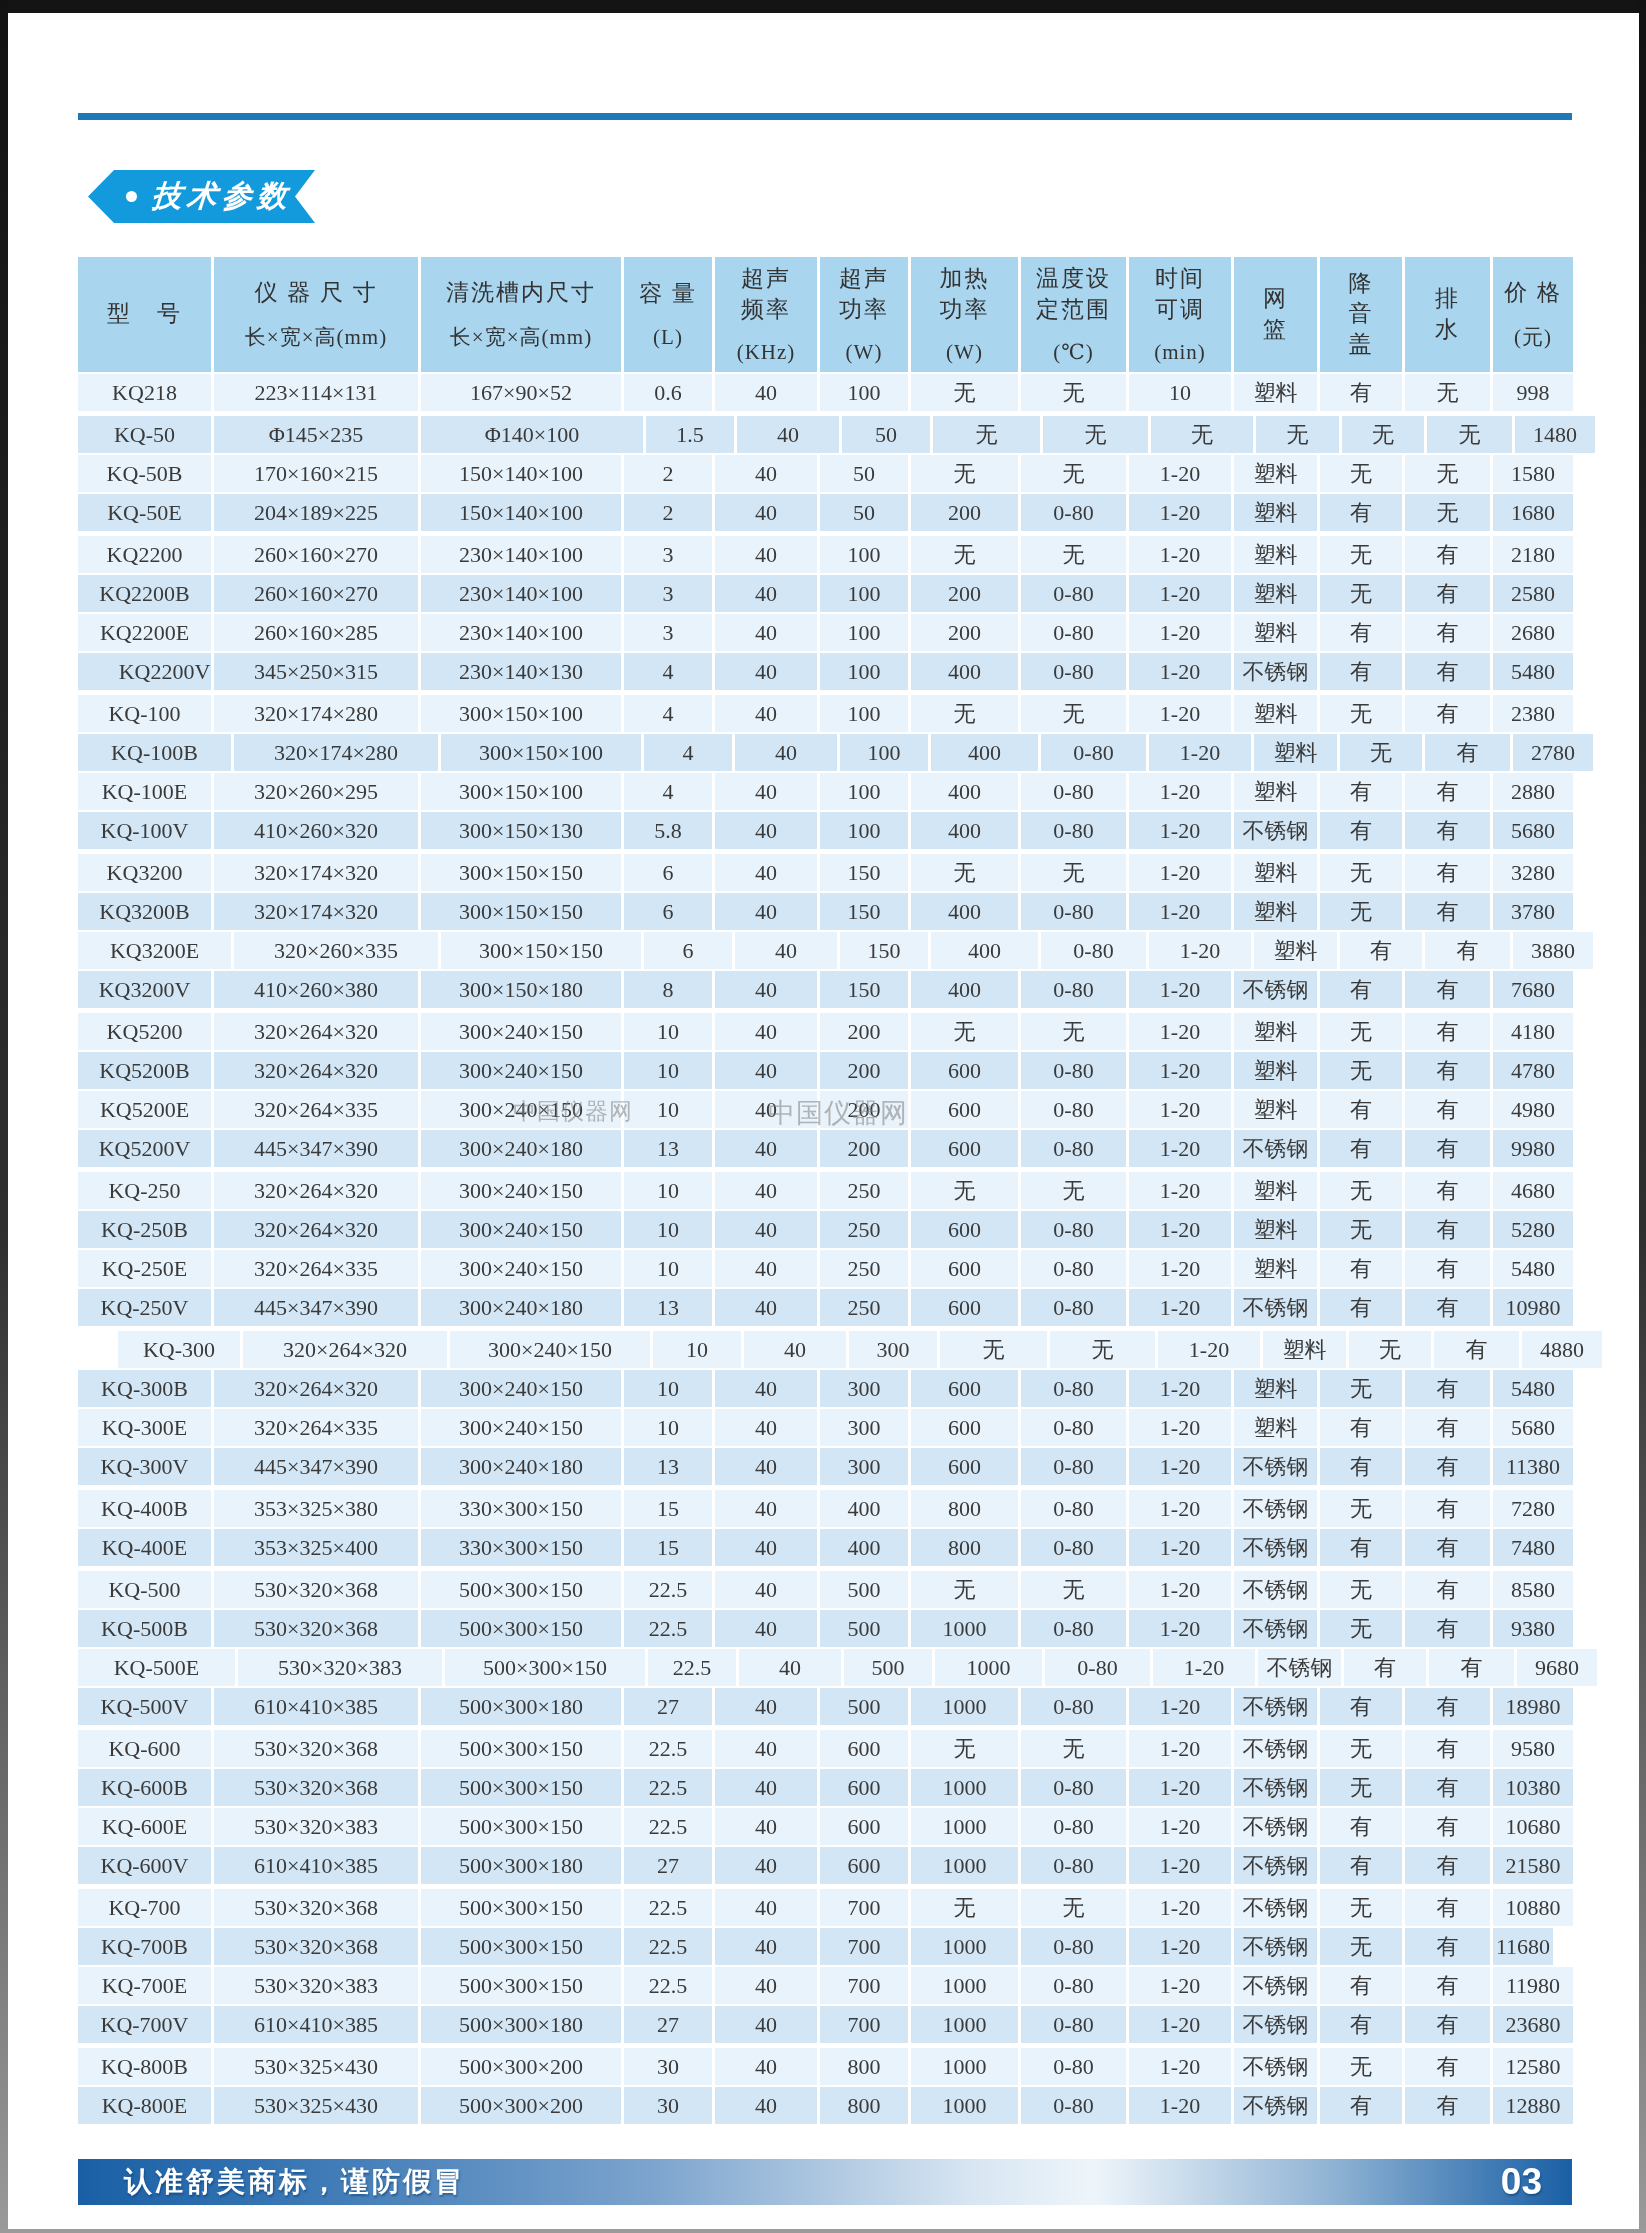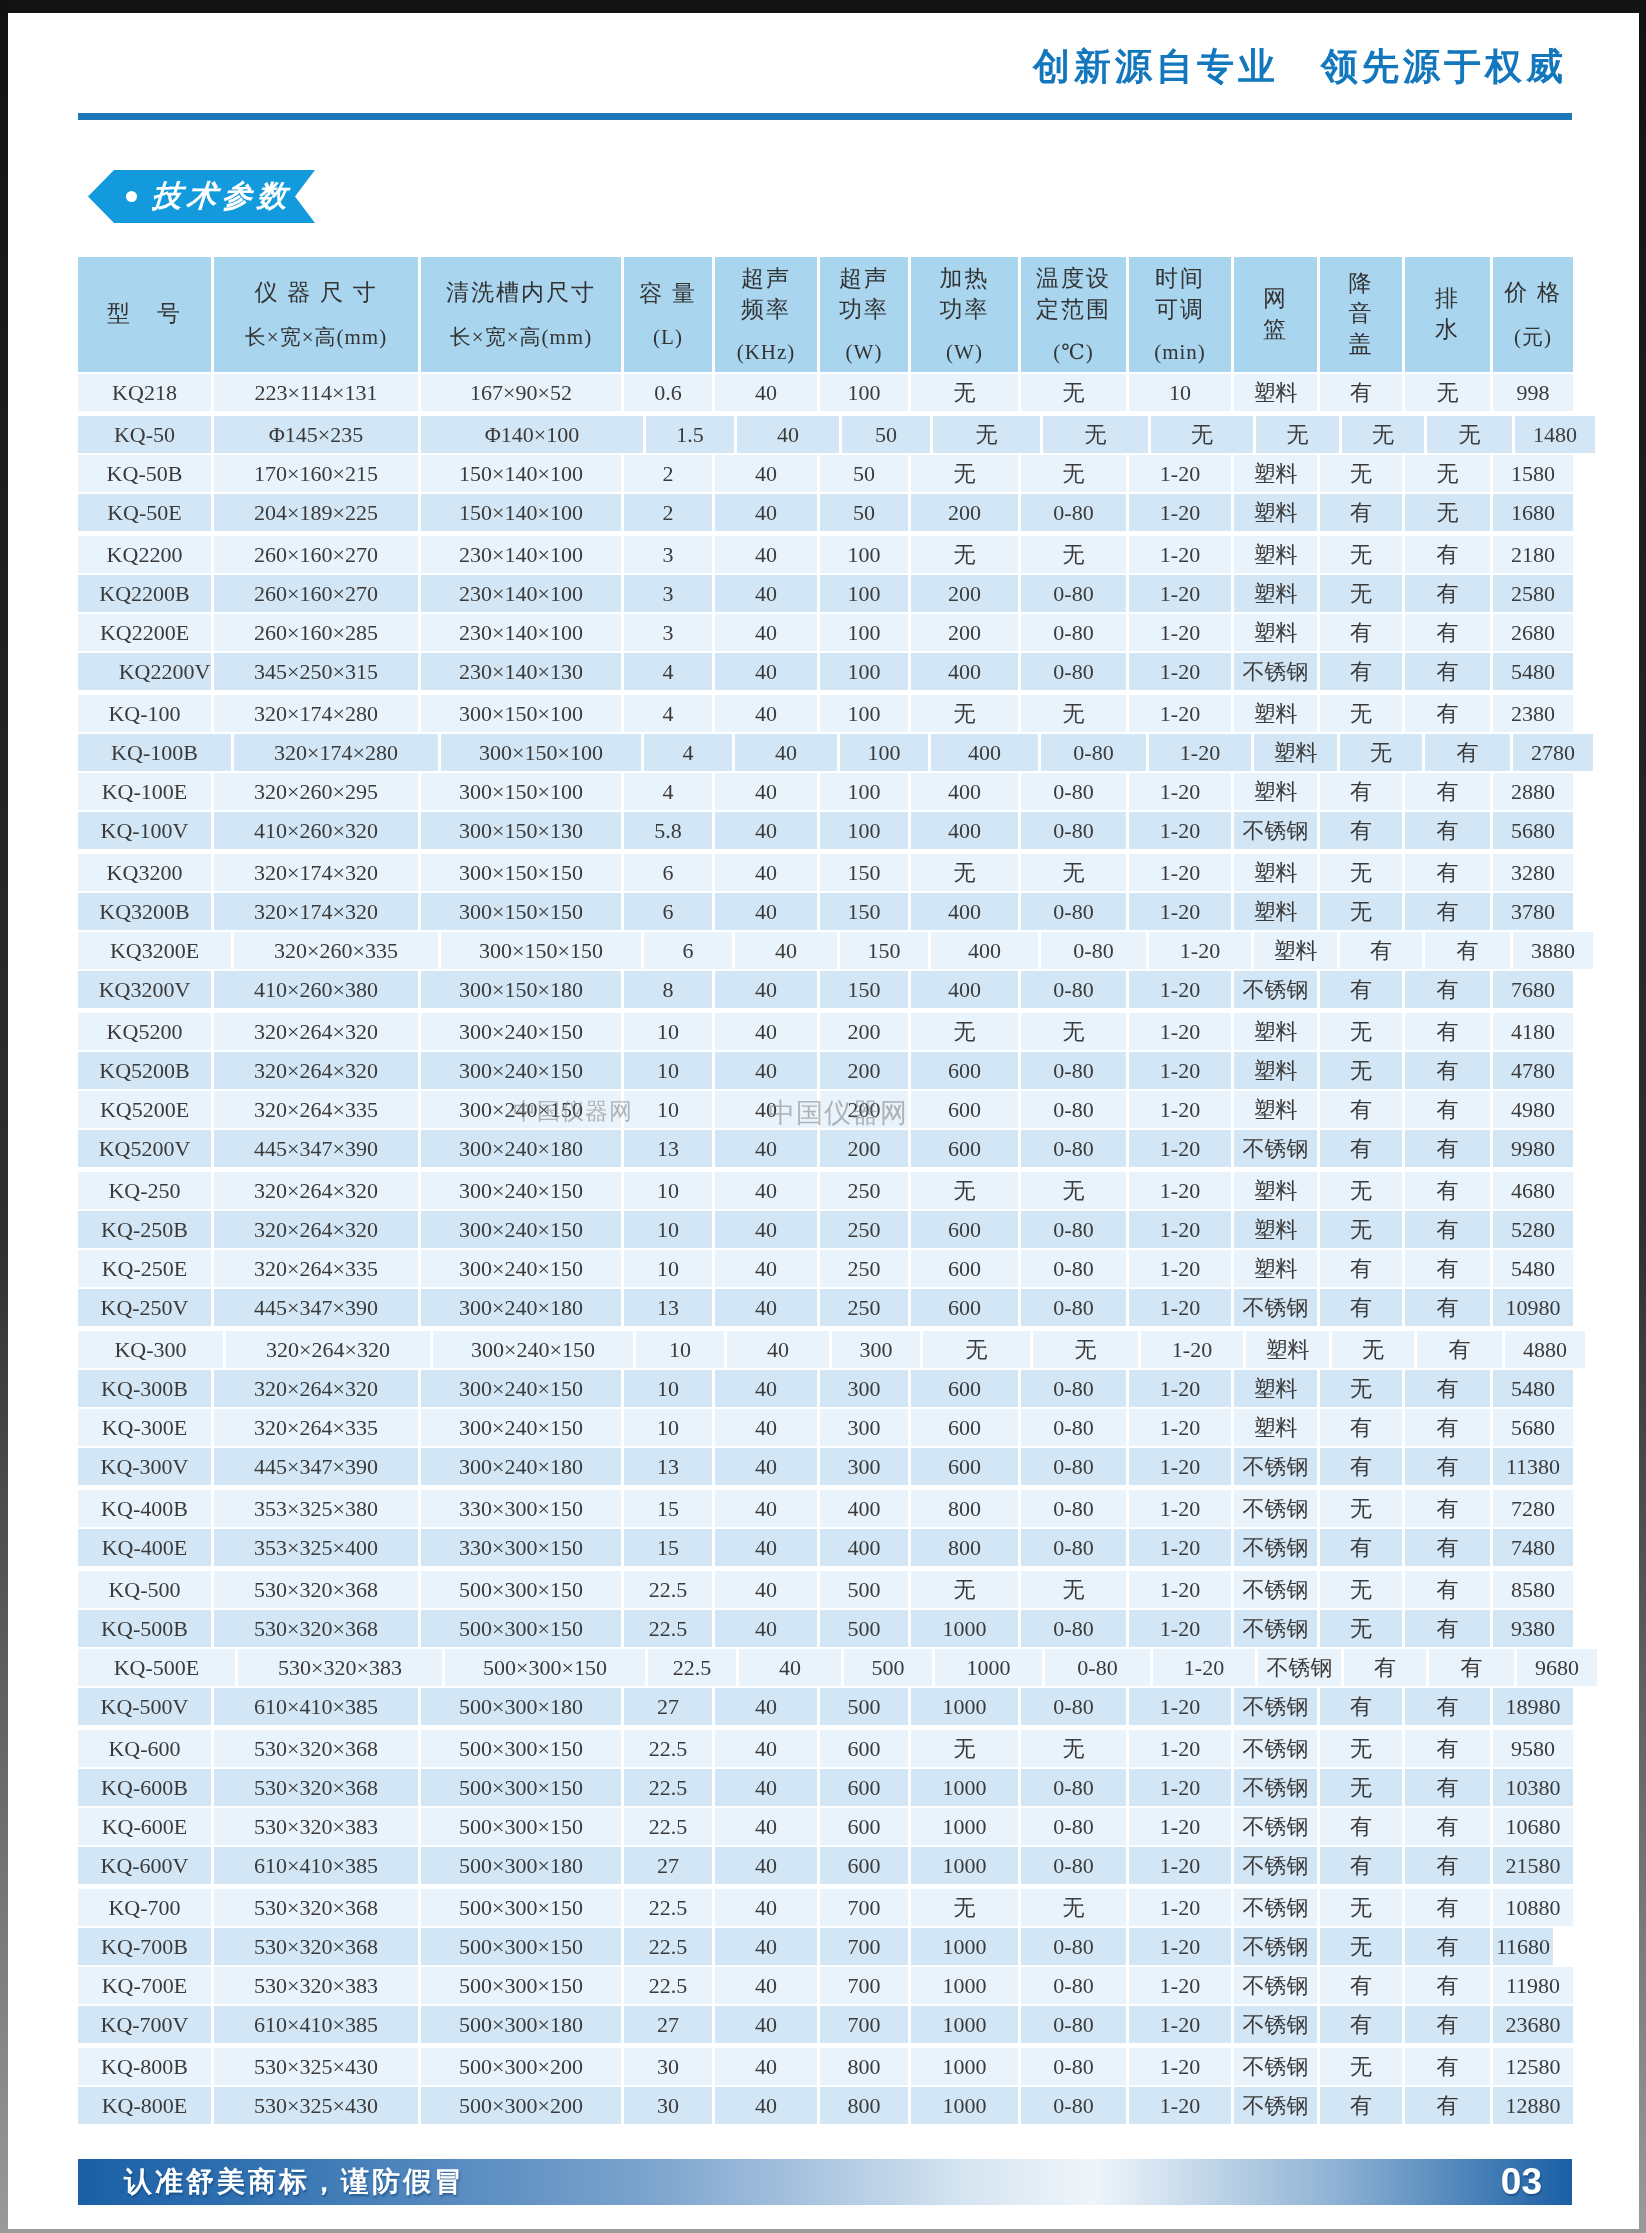--- a/index.html
+++ b/index.html
@@ -60,21 +60,20 @@
 </style>
 </head>
 <body>
 
 <div class="page">
   <div class="frame-top"></div>
   <div class="frame-left"></div>
   <div class="frame-right"></div>
   <div class="frame-bottom"></div>
 
-  <div class="slogan"><span>创新源自专业</span><span class="gap"></span><span>领先源于权威</span></div>
   <div class="rule"></div>
 
   <div class="banner">
     <span class="dot"></span>
     <span class="txt">技术参数</span>
   </div>
 
   <div class="spec-table" id="specTable">
       <div class="thead">
         <div class="hcell" style="width: 136px;">
@@ -489,21 +488,21 @@
         <div class="tcell" style="width: 91px;">250</div>
         <div class="tcell" style="width: 110px;">600</div>
         <div class="tcell" style="width: 108px;">0-80</div>
         <div class="tcell" style="width: 105px;">1-20</div>
         <div class="tcell" style="width: 86px;">不锈钢</div>
         <div class="tcell" style="width: 85px;">有</div>
         <div class="tcell" style="width: 88px;">有</div>
         <div class="tcell" style="width: 80px;">10980</div>
       </div>
       <div class="trow odd group">
-        <div class="tcell" style="width: 148px;">KQ-300</div>
+        <div class="tcell" style="width: 125px; margin-left: 40px;">KQ-300</div>
         <div class="tcell" style="width: 207px;">320×264×320</div>
         <div class="tcell" style="width: 203px;">300×240×150</div>
         <div class="tcell" style="width: 91px;">10</div>
         <div class="tcell" style="width: 105px;">40</div>
         <div class="tcell" style="width: 91px;">300</div>
         <div class="tcell" style="width: 110px;">无</div>
         <div class="tcell" style="width: 108px;">无</div>
         <div class="tcell" style="width: 105px;">1-20</div>
         <div class="tcell" style="width: 86px;">塑料</div>
         <div class="tcell" style="width: 85px;">无</div>

